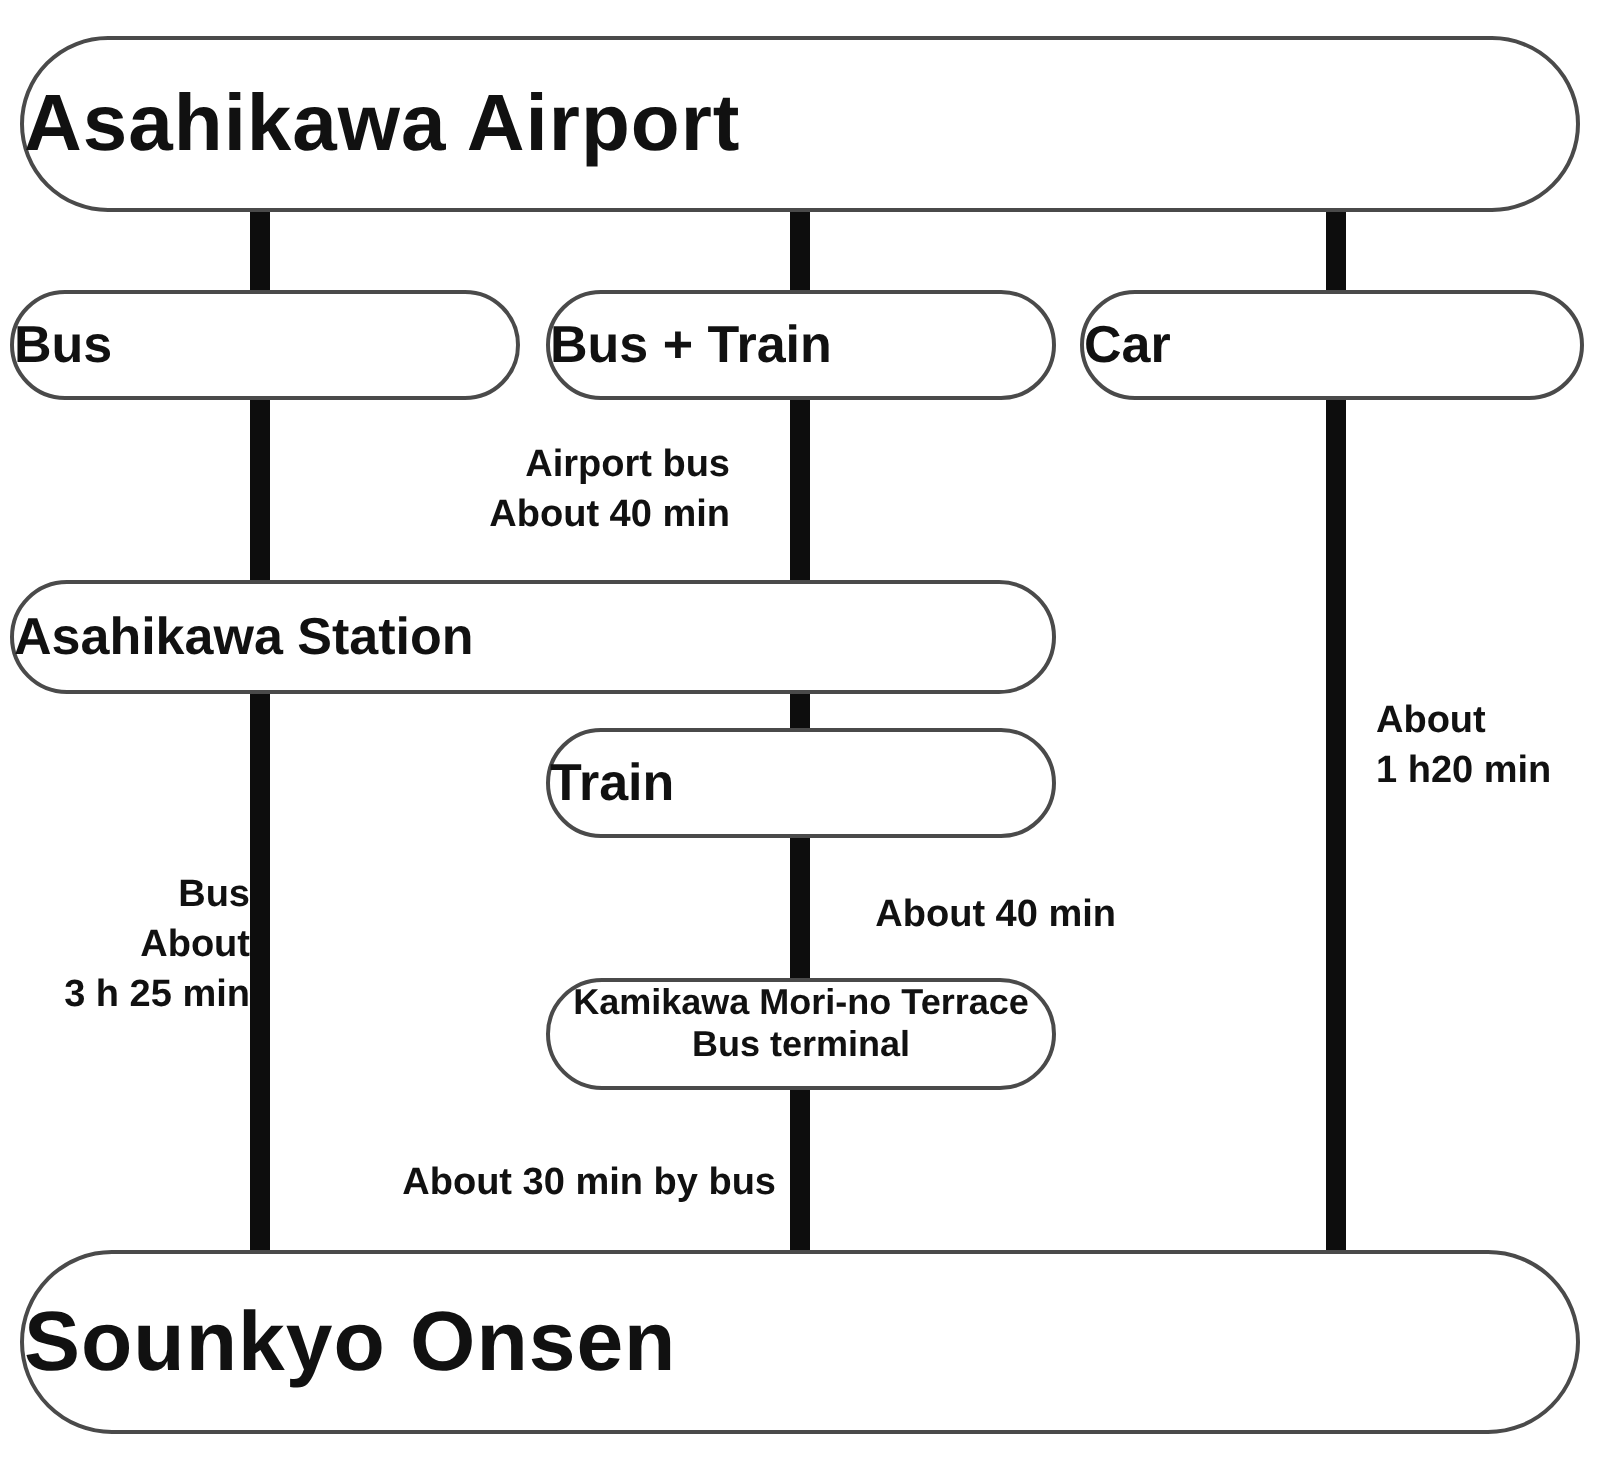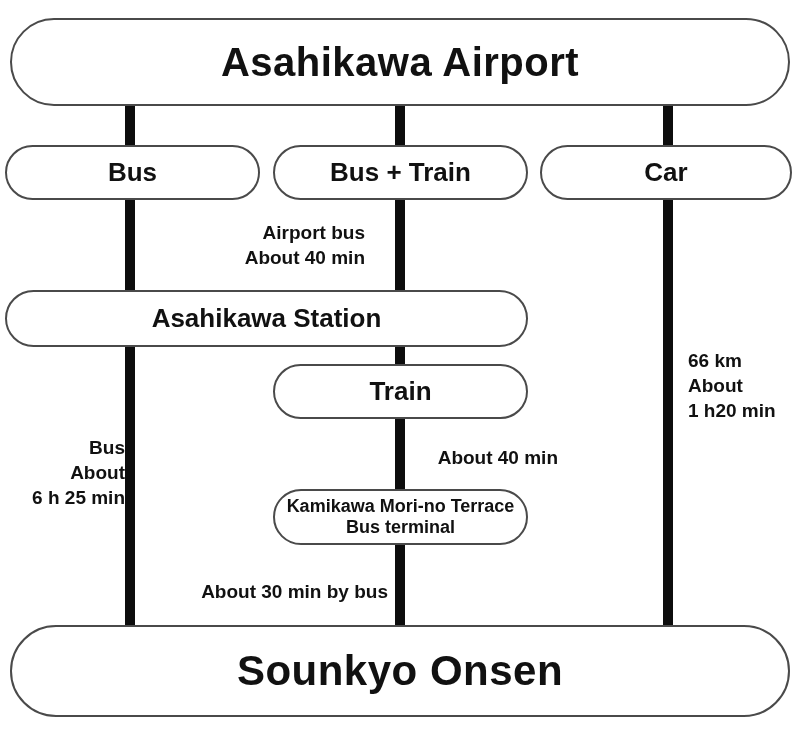--- a/index.html
+++ b/index.html
@@ -21,21 +21,20 @@
     background: #0d0d0d;
     z-index: 1;
   }
   .pill {
     position: absolute;
     background: #ffffff;
     border: 2px solid #4a4a4a;
     box-sizing: border-box;
     display: flex;
     align-items: center;
-    justify-content: center;
     text-align: center;
     z-index: 2;
     color: #111111;
     font-weight: bold;
   }
   .pill-title {
     font-size: 40px;
     letter-spacing: 0.5px;
   }
   .pill-mid {
@@ -89,29 +88,28 @@
 
   <div class="pill pill-mid" style="left:5px; top:290px; width:523px; height:57px; border-radius:29px;">
     <span>Asahikawa Station</span>
   </div>
 
   <div class="pill pill-mid" style="left:273px; top:364px; width:255px; height:55px; border-radius:28px;">
     <span>Train</span>
   </div>
 
   <div class="lbl lbl-left-align" style="left:688px; top:348px; width:105px;">
-    <div>66 km</div>
     <div>About</div>
     <div>1 h20 min</div>
   </div>
 
   <div class="lbl" style="left:5px; top:435px; width:120px;">
     <div>Bus</div>
     <div>About</div>
-    <div>6 h 25 min</div>
+    <div>3 h 25 min</div>
   </div>
 
 
   <div class="lbl" style="left:418px; top:445px; width:140px;">
     <span>About 40 min</span>
   </div>
 
   <div class="pill pill-small" style="left:273px; top:489px; width:255px; height:56px; border-radius:28px;">
     <div>Kamikawa Mori-no Terrace</div>
     <div>Bus terminal</div>

